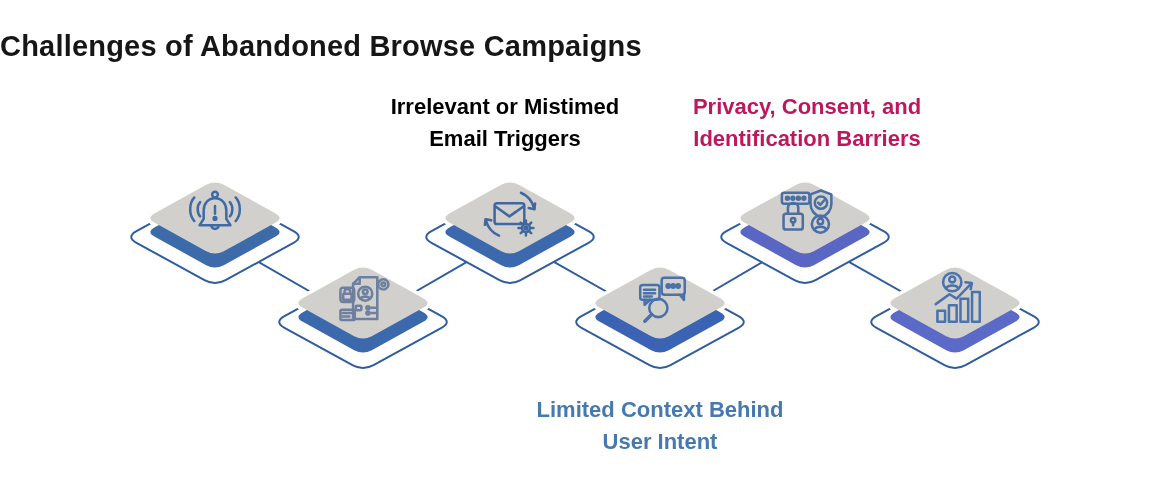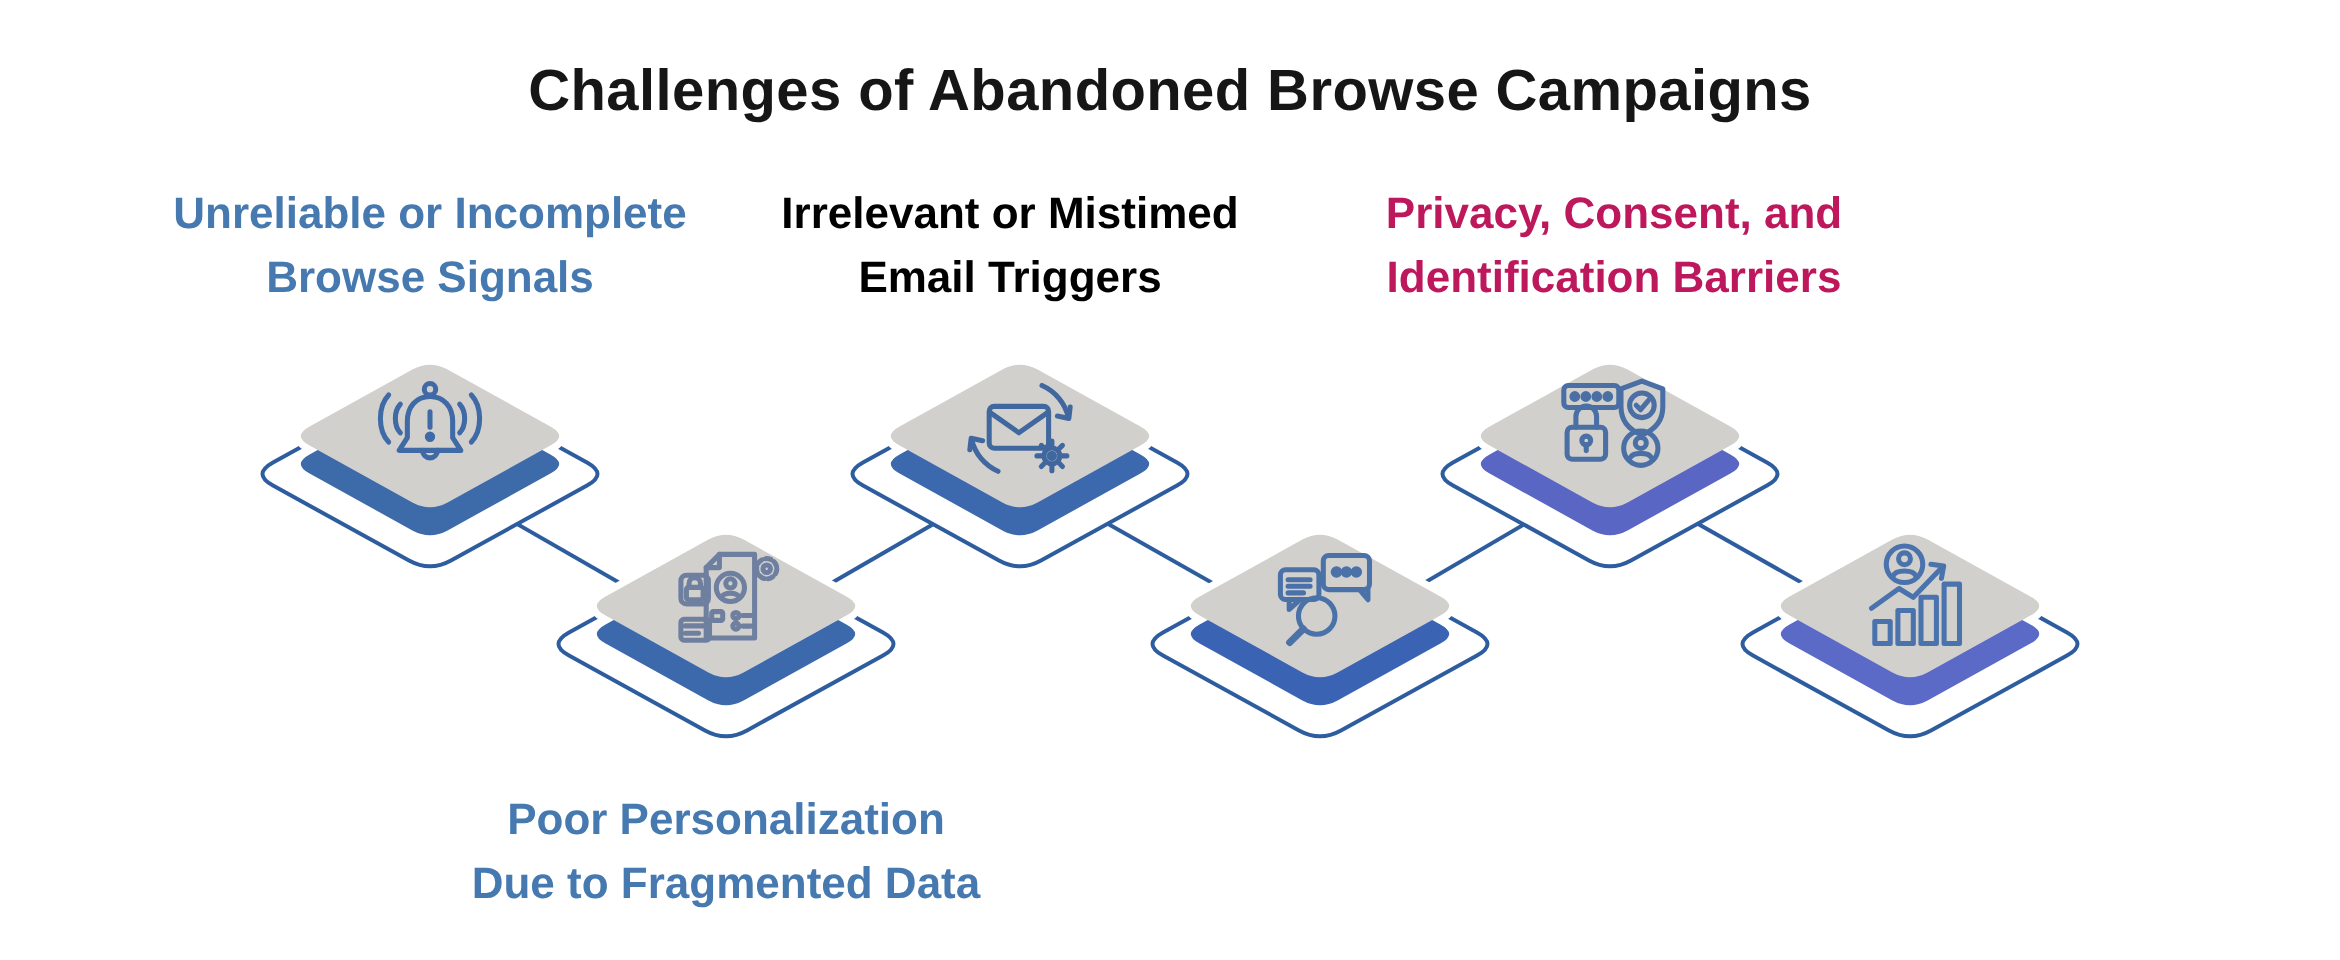--- a/index.html
+++ b/index.html
@@ -2,21 +2,21 @@
 <html><head>
 <meta charset="utf-8">
 <style>
   html,body{margin:0;padding:0;background:#fff;}
   .canvas{
     position:relative;width:1170px;height:480px;background:#ffffff;
     font-family:"Liberation Sans", sans-serif;overflow:hidden;
   }
   .title{
     position:absolute;left:0;right:0;top:30px;margin:0;
-    text-align:center;font-size:29px;font-weight:800;letter-spacing:.2px;
+    text-align:left;font-size:29px;font-weight:800;letter-spacing:.2px;
   }
   .item-label{
     position:absolute;width:340px;text-align:center;
     font-size:22px;line-height:32px;font-weight:700;white-space:pre-line;
   }
   .lbl-0{left:45px;top:91px}
   .lbl-1{left:193px;top:394px}
   .lbl-2{left:335px;top:91px}
   .lbl-3{left:490px;top:394px}
   .lbl-4{left:637px;top:91px}
@@ -160,21 +160,19 @@
    <rect x="16" y="42.5" width="7" height="10"></rect>
           <rect x="26.5" y="37.5" width="7" height="15"></rect>
    <rect x="37" y="31.5" width="7" height="21"></rect>
           <rect x="47.5" y="25.5" width="7" height="27"></rect>
    <path d="M14.5 36.5 27 27.5l6.5 4L46.5 18"></path>
           <path d="M41.5 16.5l5.8.8-1 5.6"></path>
     </g>
   </g>
     </svg>
 
-  <div class="item-label lbl-0" style="color: rgb(69, 121, 175);">Unreliable or Incomplete
-Browse Signals</div>
-  <div class="item-label lbl-1" style="color: rgb(69, 121, 175);">Poor Personalization
-Due to Fragmented Data</div>
   <div class="item-label lbl-2" style="color: #000000;">Irrelevant or Mistimed
 Email Triggers</div>
+  <div class="item-label lbl-3" style="color: rgb(69, 121, 175);">Limited Context Behind
+User Intent</div>
   <div class="item-label lbl-4" style="color: #be185d;">Privacy, Consent, and
 Identification Barriers</div>
 </div>
 
 </body></html>

